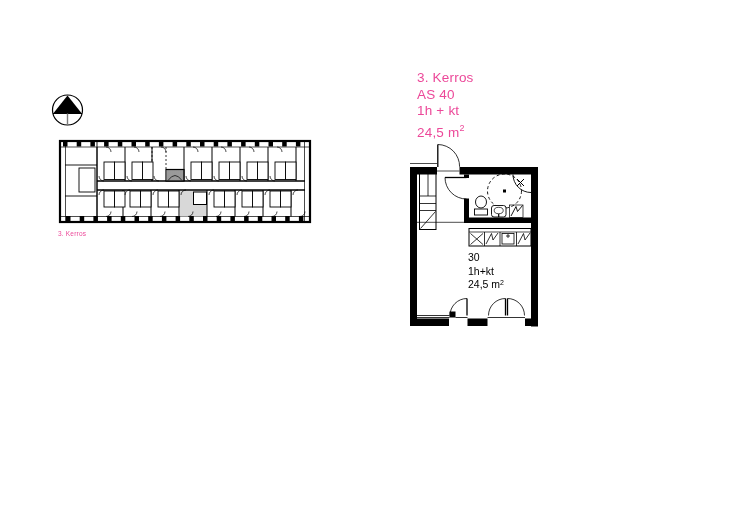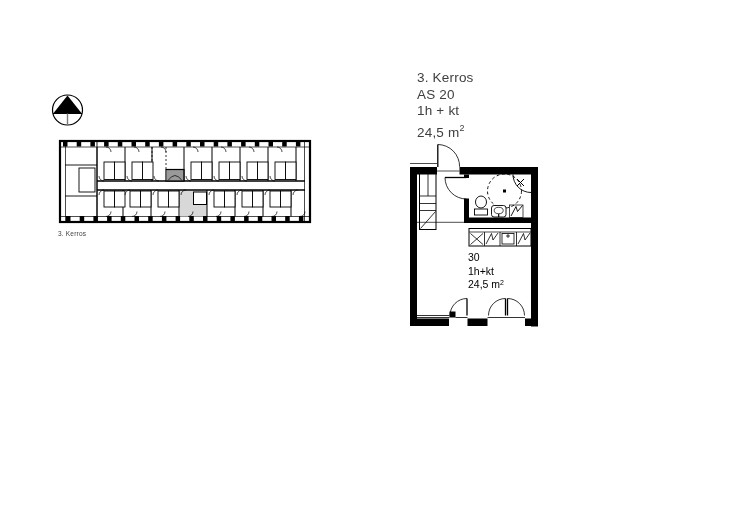--- a/index.html
+++ b/index.html
@@ -1,17 +1,17 @@
 <!DOCTYPE html>
 <html style="--highlight: #d8d8d8; --bg: #ffffff;"><head>
 <meta charset="utf-8">
 <style>
   html,body{margin:0;padding:0;background:#ffffff;}
   .page{position:relative;width:747px;height:371px;background:var(--bg,#ffffff);
-        font-family:"Liberation Sans",sans-serif;color:#404040;overflow:hidden;}
+        font-family:"Liberation Sans",sans-serif;color:#ec4899;overflow:hidden;}
   .abs{position:absolute;}
   .info{left:417px;top:70px;font-size:13.5px;line-height:16.5px;letter-spacing:.2px;}
   .info div{white-space:nowrap;}
   .info sup{font-size:9px;}
   .ov-label{left:58px;top:230px;font-size:6.5px;letter-spacing:.2px;}
   svg{display:block;}
   .hl{fill:var(--highlight,#d8d8d8);}
   .plan-text{font-family:"Liberation Sans",sans-serif;font-size:10.5px;fill:#000;}
   .plan-sup{font-size:7px;}
 </style>
@@ -178,21 +178,21 @@
         <path d="M 270 190 A 5 5 0 0 0 265 195" stroke="#000" stroke-width="0.7" fill="none"></path>
         <path d="M 300 216.5 A 5 5 0 0 0 305 211.5" stroke="#000" stroke-width="0.7" fill="none"></path>
         <path d="M 298 190 A 5 5 0 0 0 293 195" stroke="#000" stroke-width="0.7" fill="none"></path>
       </g>
   </svg>
 
   <div class="abs ov-label">3. Kerros</div>
 
   <div class="abs info">
     <div>3. Kerros</div>
-    <div>AS 20</div>
+    <div>AS 40</div>
     <div>1h + kt</div>
     <div><span>24,5 m</span><sup>2</sup></div>
   </div>
 
   <svg class="abs" style="left:403px;top:138px" width="142" height="194" viewBox="403 138 142 194">
 
     <g fill="#000" stroke="none">
       <rect x="410" y="167" width="7" height="159"></rect>
       <rect x="410" y="167" width="27" height="7.5"></rect>
       <rect x="459.5" y="167" width="78.5" height="7.5"></rect>

